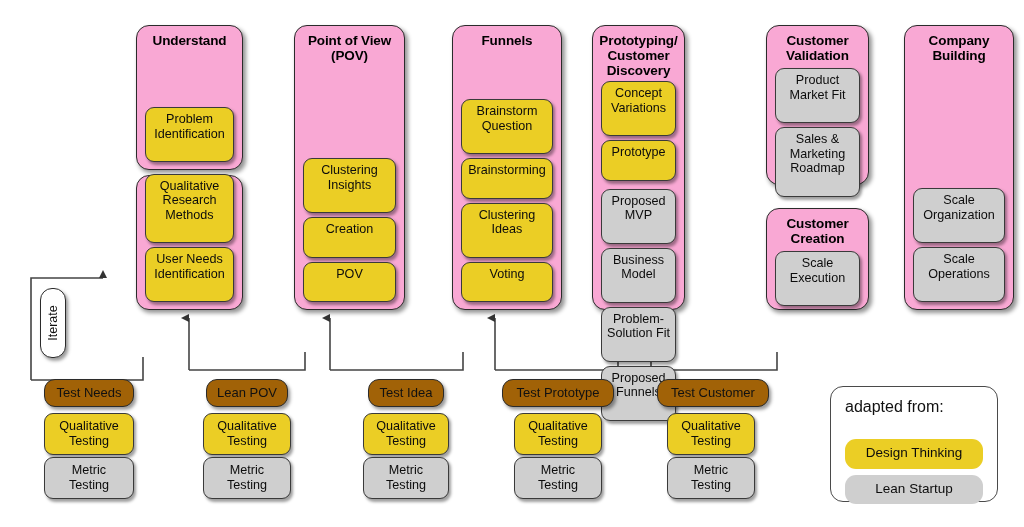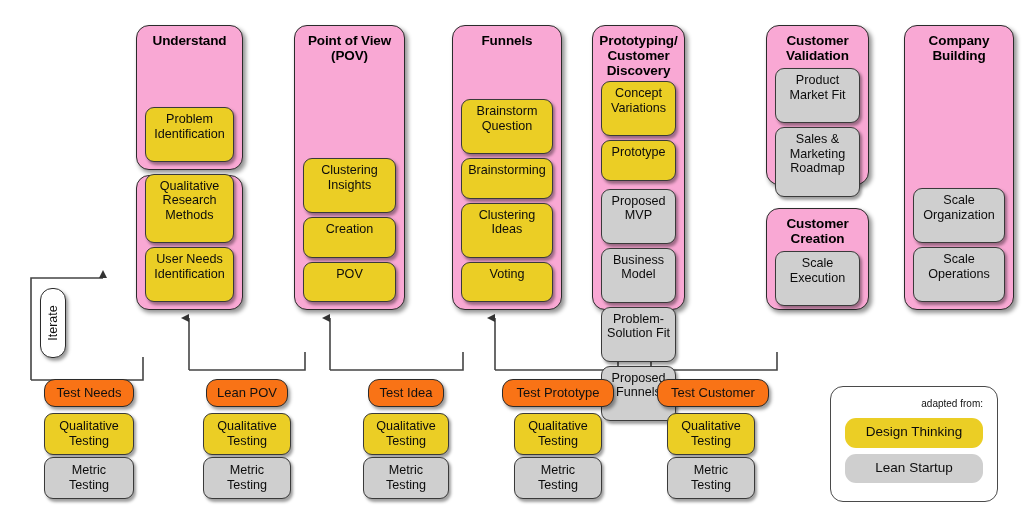--- a/index.html
+++ b/index.html
@@ -52,21 +52,21 @@
     padding:4px 3px 20px 3px;
     box-shadow:2px 2.5px 3px rgba(0,0,0,0.38);
     box-sizing:border-box;
   }
   .chip.yellow{background:#EBCE25;}
   .chip.grey{background:#CFCFCF;}
 
   
   .test-label{
     position:absolute;
-    background:#f97316;
+    background:#a16207;
     border:1.3px solid #2b2b2b;
     border-radius:11px;
     font-size:13px;
     line-height:15px;
     color:#111;
     text-align:center;
     padding:5px 9px 6px 9px;
     box-shadow:2.2px 2.8px 3.5px rgba(0,0,0,0.40);
     white-space:nowrap;
     box-sizing:border-box;
@@ -95,21 +95,21 @@
 
   
   .legend{
     position:absolute;
     background:#fff;
     border:1.4px solid #4a4a4a;
     border-radius:13px;
     box-sizing:border-box;
     padding:11px 14px;
   }
-  .legend-title{font-size:10px;color:#111;margin-bottom:9px;text-align:right;}
+  .legend-title{font-size:16px;color:#111;margin-bottom:23px;}
   .legend .chip{border:none;box-shadow:none;border-radius:11px;padding:7px 4px 8px 4px;font-size:13.5px;}
 
   
   #wires{position:absolute;left:0;top:0;width:1024px;height:527px;pointer-events:none;}
 </style>
 </head>
 <body>
 
 <div id="stage">
 

